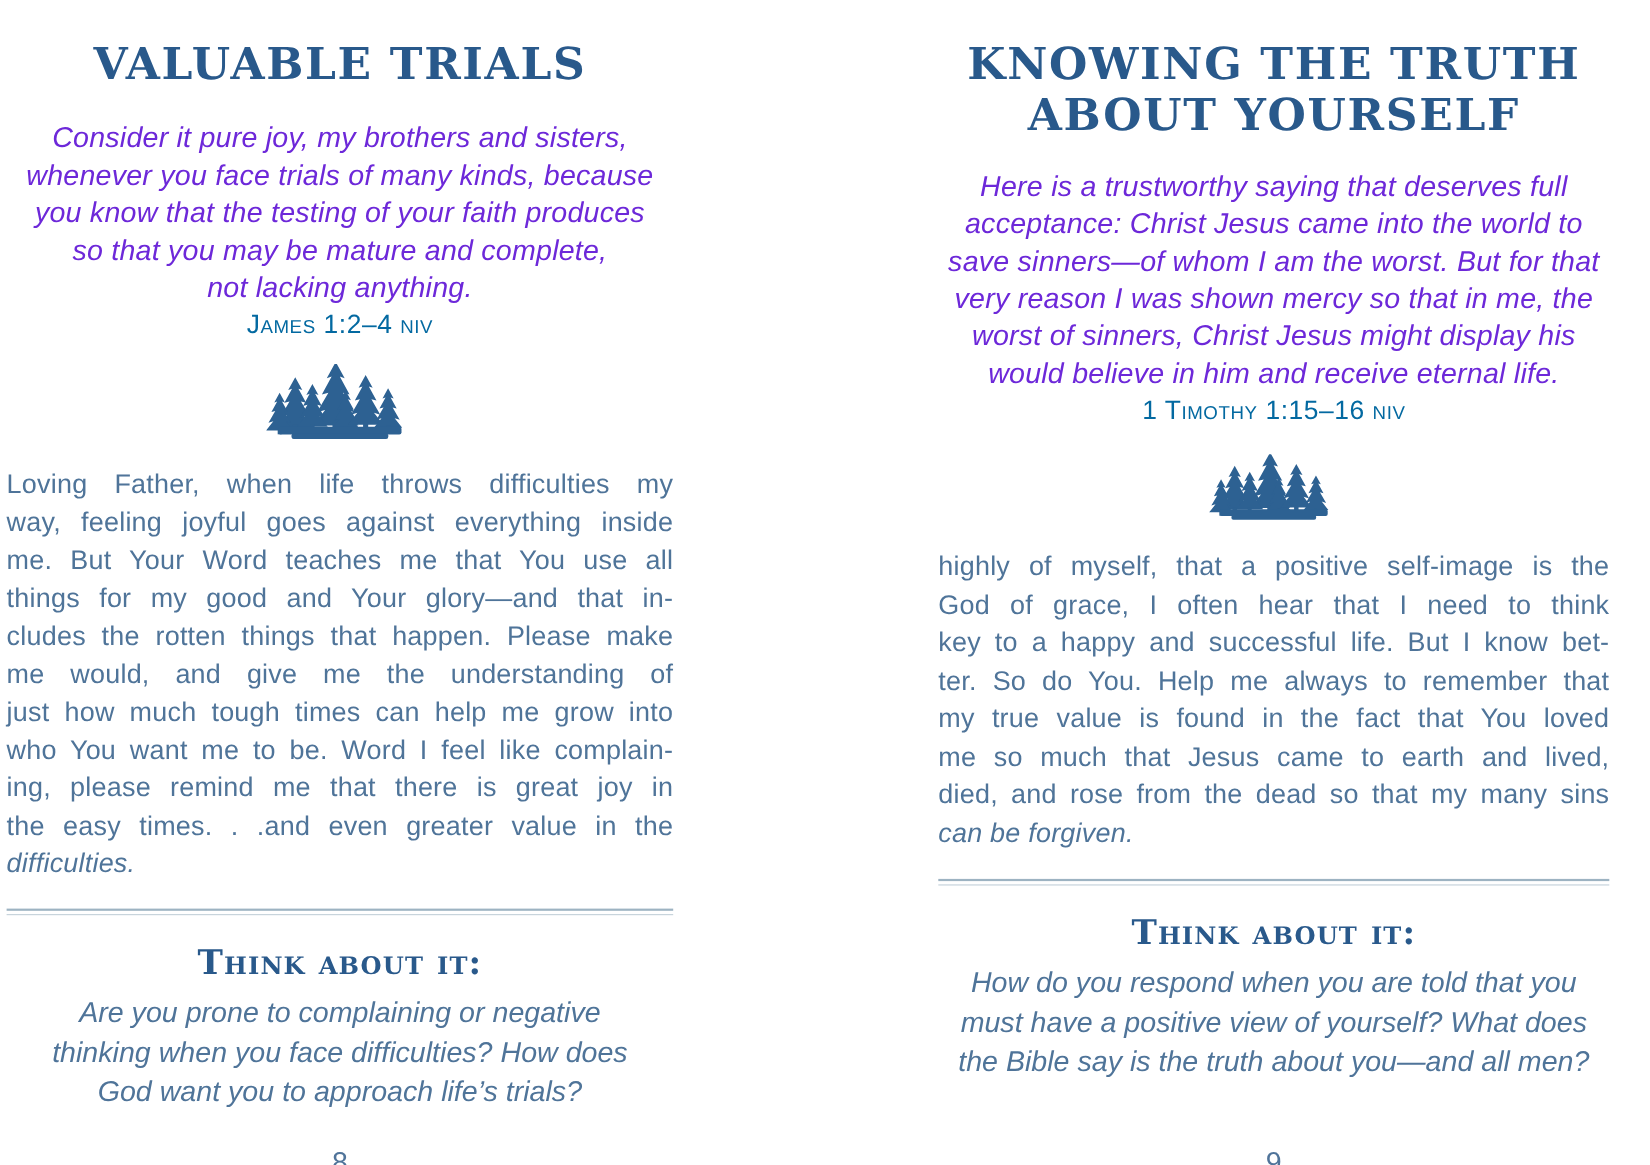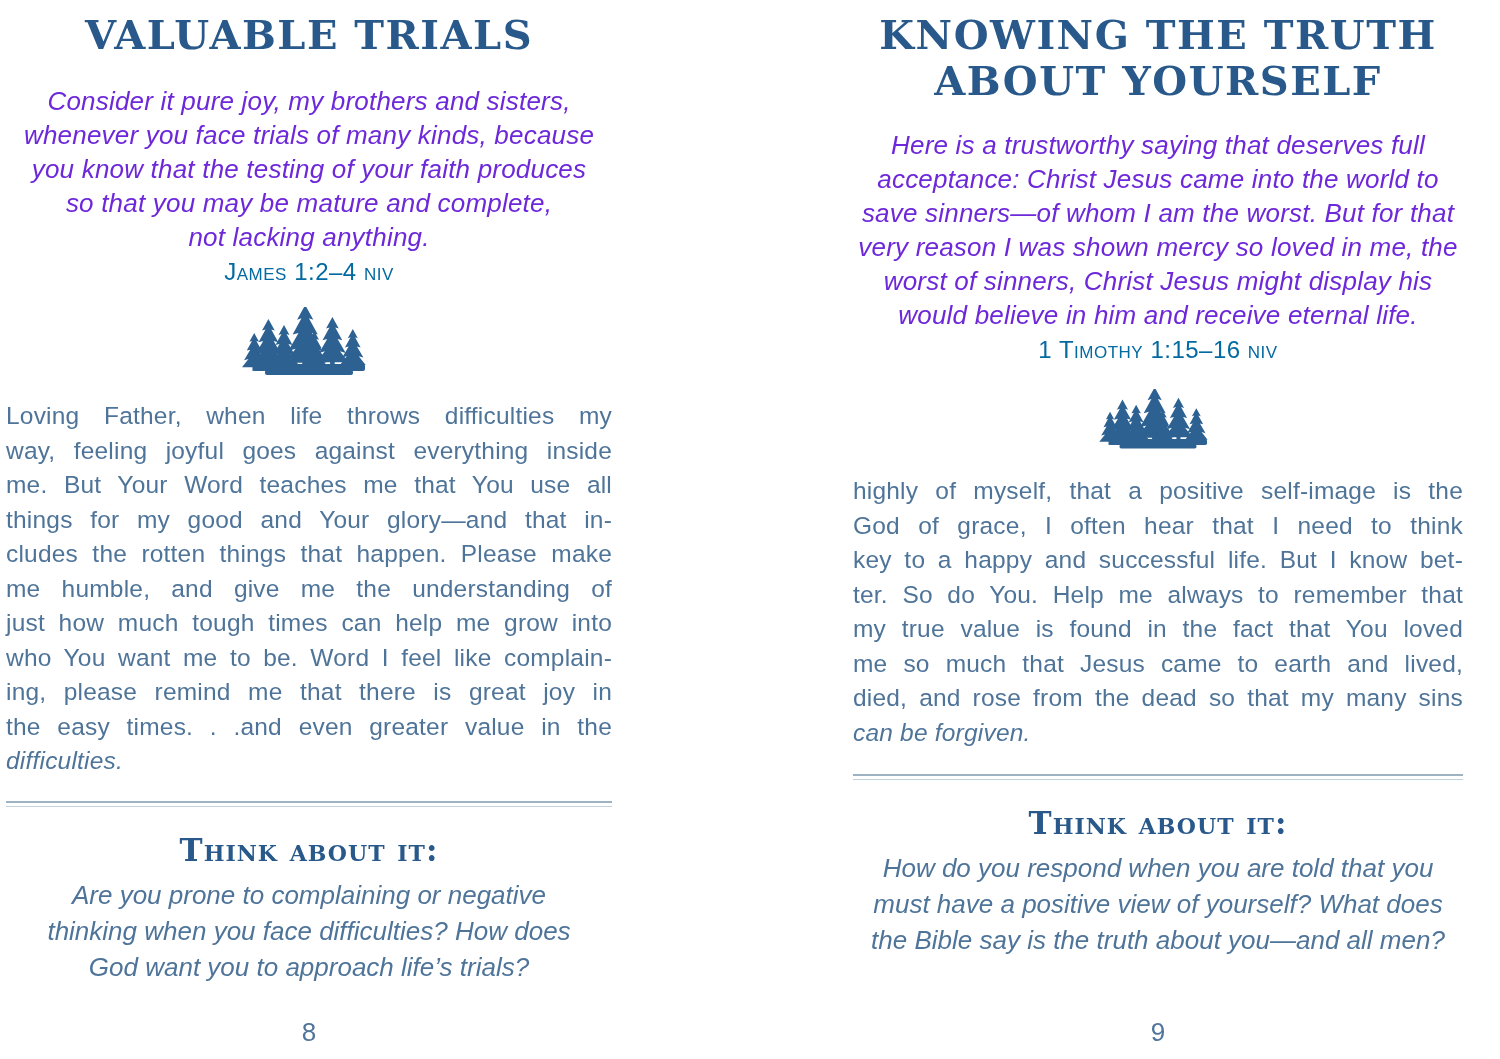--- a/index.html
+++ b/index.html
@@ -9,20 +9,21 @@
     width: 1500px;
     height: 1059px;
     overflow: hidden;
     font-family: "Liberation Sans", "DejaVu Sans", sans-serif;
   }
   .spread {
     position: relative;
     width: 1500px;
     height: 930px;
     background: #ffffff;
+    margin-top: 24px;
   }
   .page {
     position: absolute;
     top: 0;
     height: 1059px;
   }
   .page-left  { left: 6px;   width: 606px; }
   .page-right { left: 853px; width: 610px; }
 
   .title {
@@ -164,21 +165,21 @@
         </g>
       </svg>
     </div>
 
     <div class="prayer">
         <div class="tline">Loving Father, when life throws difficulties my</div>
         <div class="tline">way, feeling joyful goes against everything inside</div>
         <div class="tline">me. But Your Word teaches me that You use all</div>
         <div class="tline">things for my good and Your glory—and that in-</div>
         <div class="tline">cludes the rotten things that happen. Please make</div>
-        <div class="tline">me humble, and give me the understanding of</div>
+        <div class="tline">me would, and give me the understanding of</div>
         <div class="tline">just how much tough times can help me grow into</div>
         <div class="tline">who You want me to be. Word I feel like complain-</div>
         <div class="tline">ing, please remind me that there is great joy in</div>
         <div class="tline">the easy times. . .and even greater value in the</div>
         <div class="tline">difficulties.</div>
       </div>
 
     <div class="rule"></div>
 
     <div class="think-heading">Think about it:</div>
@@ -195,21 +196,21 @@
   <div class="page page-right">
     <div class="title">
         <div class="tline">KNOWING THE TRUTH</div>
         <div class="tline">ABOUT YOURSELF</div>
       </div>
 
     <div class="scripture">
         <div class="tline">Here is a trustworthy saying that deserves full</div>
         <div class="tline">acceptance: Christ Jesus came into the world to</div>
         <div class="tline">save sinners—of whom I am the worst. But for that</div>
-        <div class="tline">very reason I was shown mercy so loved in me, the</div>
+        <div class="tline">very reason I was shown mercy so that in me, the</div>
         <div class="tline">worst of sinners, Christ Jesus might display his</div>
         <div class="tline">would believe in him and receive eternal life.</div>
       </div>
 
     <div class="reference"><span>1 Timothy</span> <span>1:15–16</span> <span>niv</span></div>
 
     <div class="trees-wrap">
       <svg class="trees-svg" viewBox="0 0 132 72" aria-hidden="true">
         <defs>
           <g id="pineR">

